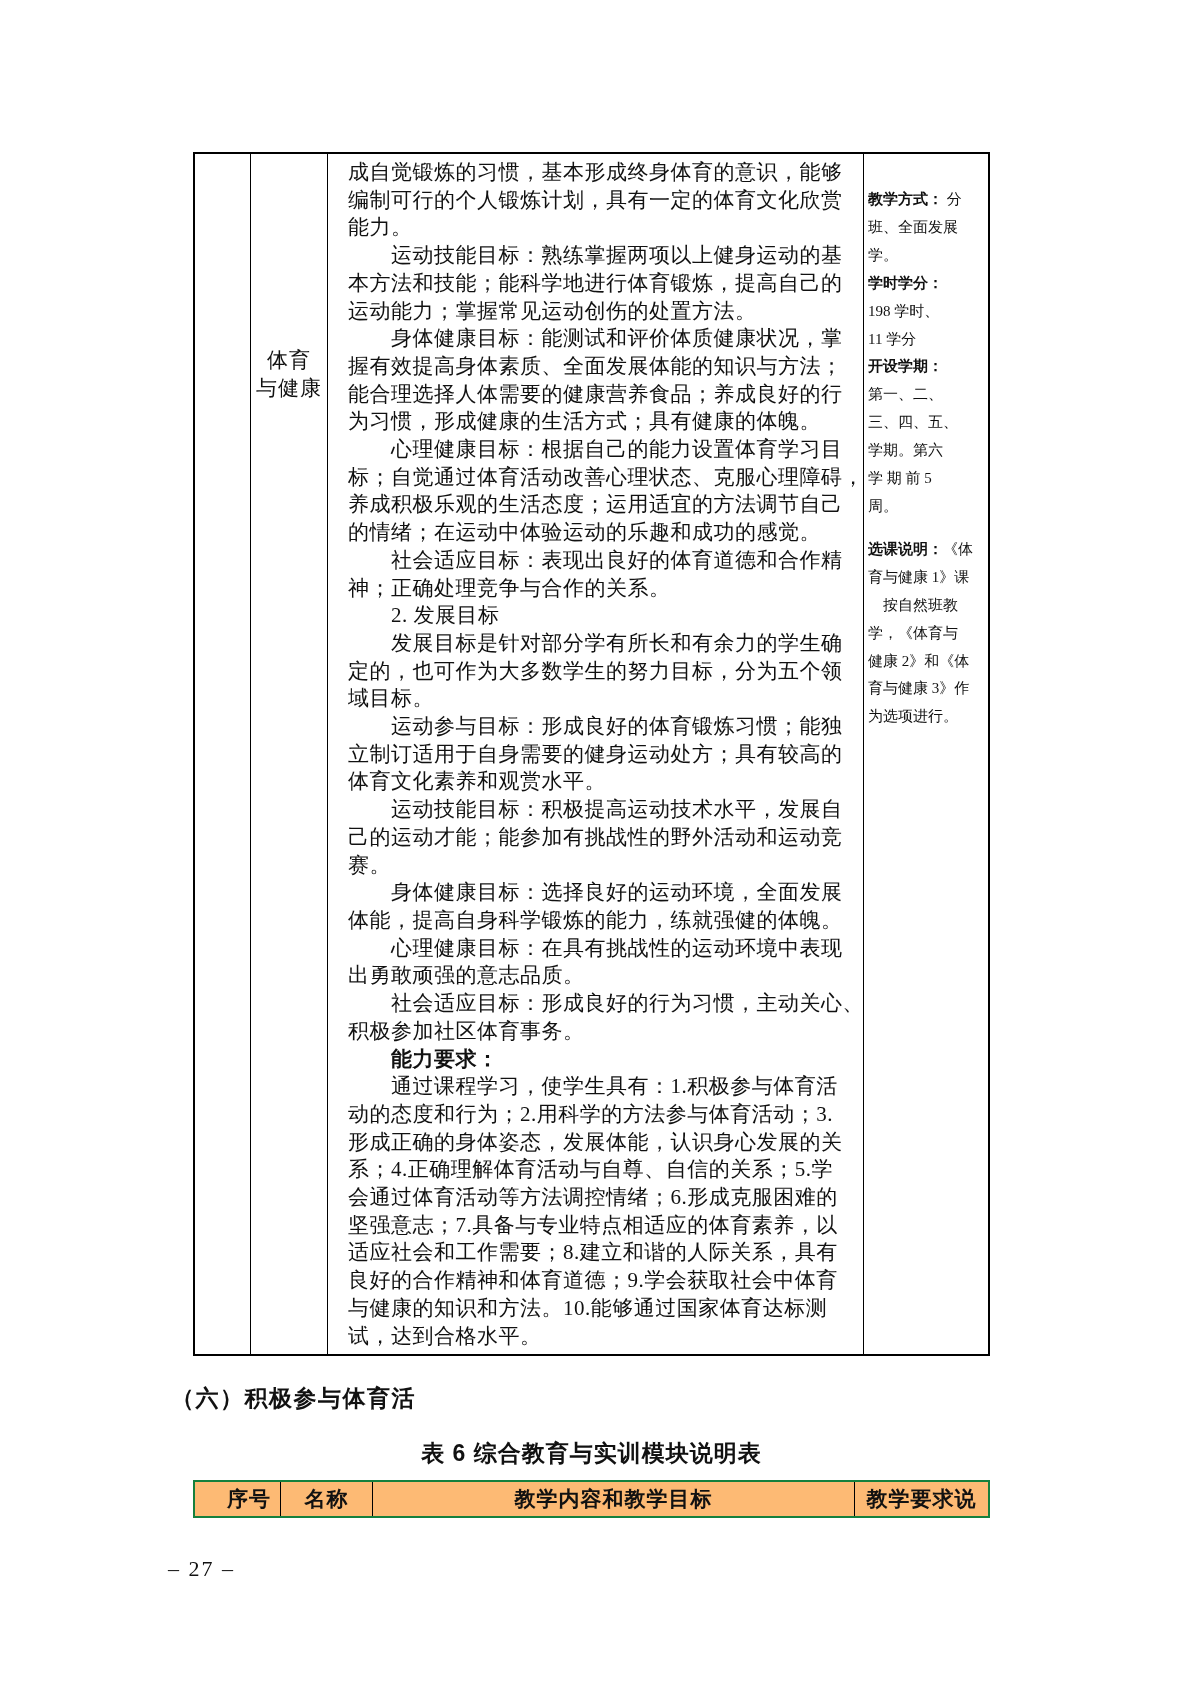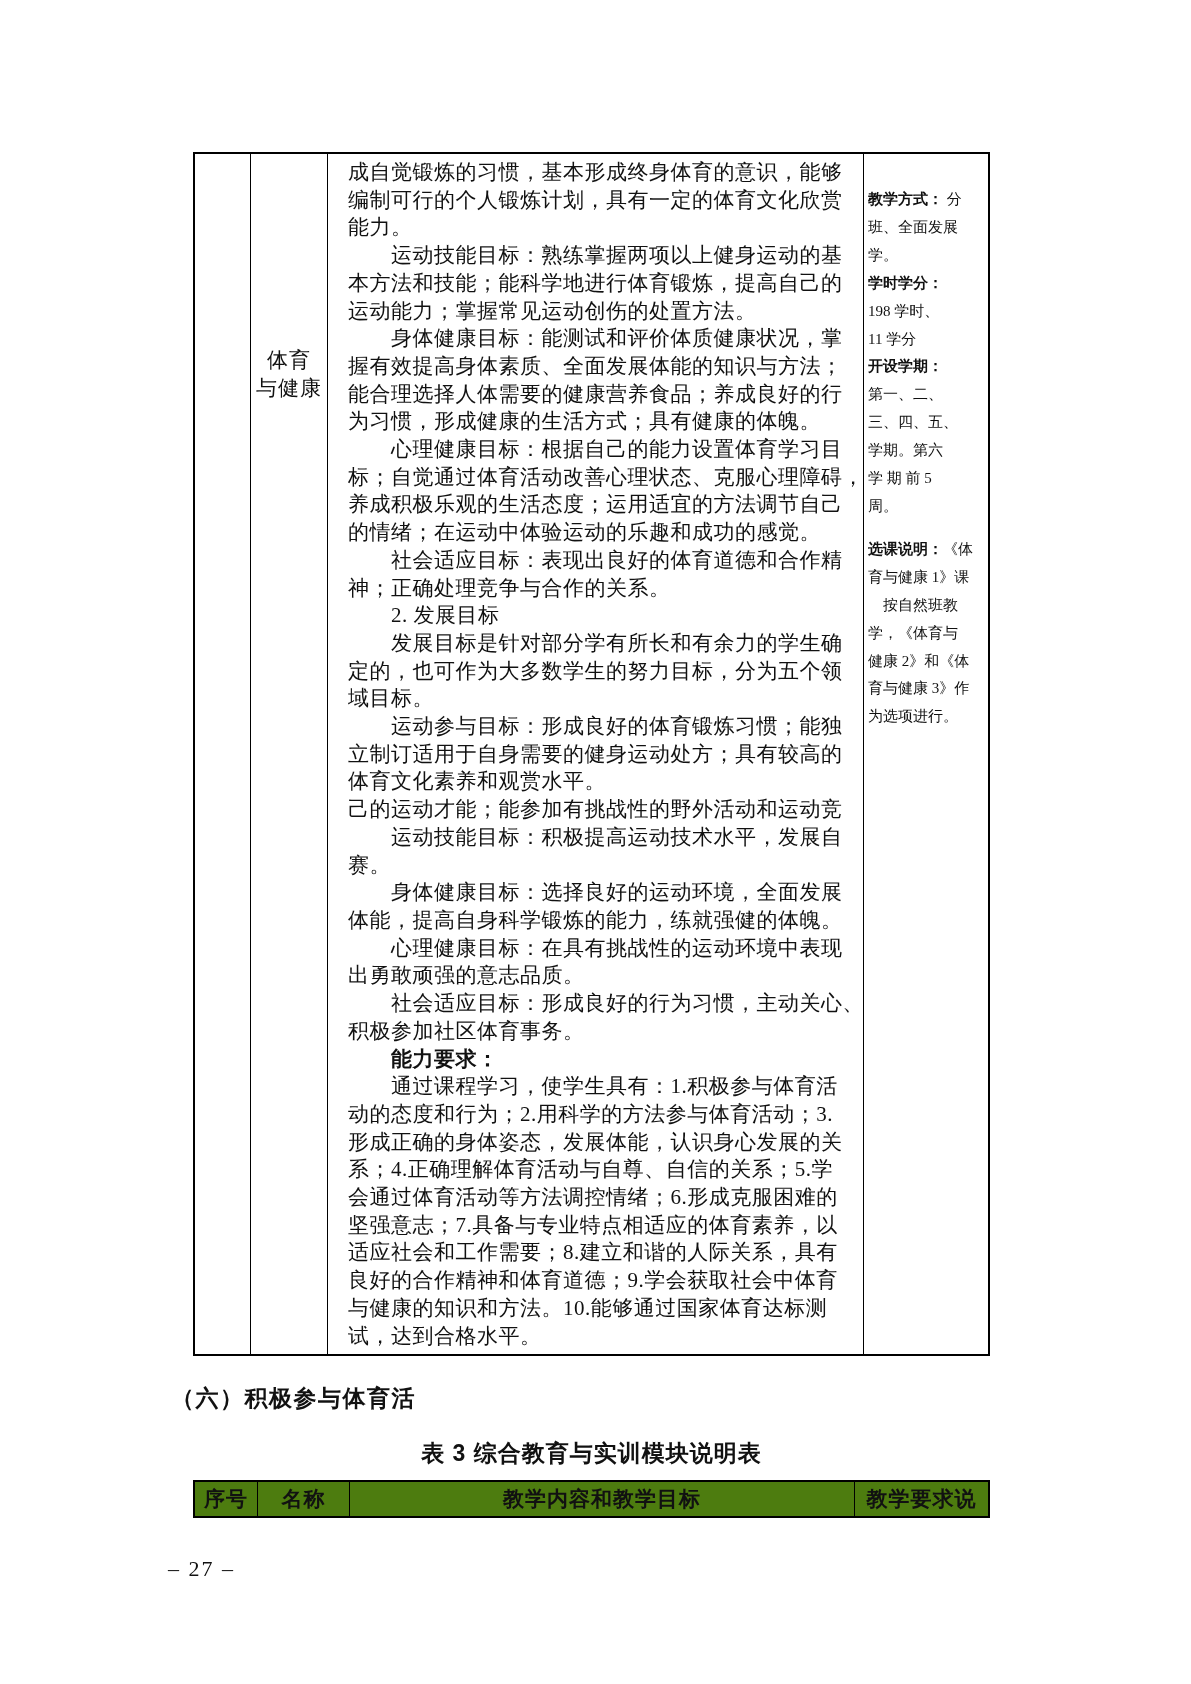--- a/index.html
+++ b/index.html
@@ -21,22 +21,22 @@
   
   .section-heading{position:absolute;left:171px;top:1383px;
        font-family:"Liberation Sans","DejaVu Sans",sans-serif;font-weight:bold;
        font-size:23px;letter-spacing:1.5px;}
   .table-caption{position:absolute;left:193px;top:1438px;width:797px;text-align:center;
        font-family:"Liberation Sans","DejaVu Sans",sans-serif;font-weight:bold;
        font-size:23px;letter-spacing:1px;}
 
   
   .table2{position:absolute;left:193px;top:1480px;width:797px;height:38px;
-          border:2px solid #000000;box-sizing:border-box;display:flex;
-          font-weight:bold;font-size:21px;background:#4d7c0f;}
+          border:2px solid #15803d;box-sizing:border-box;display:flex;
+          font-weight:bold;font-size:21px;background:#fdba74;padding-left:23px;}
   .t2c{box-sizing:border-box;border-right:1px solid #000;display:flex;
        align-items:center;justify-content:center;letter-spacing:1px;overflow:hidden;}
   .t2c1{width:63px;}
   .t2c2{width:92px;}
   .t2c3{flex:1;}
   .t2c4{width:133px;border-right:none;}
 
   .page-number{position:absolute;left:168px;top:1556px;font-size:22px;letter-spacing:2px;}
 </style>
 </head>
@@ -67,22 +67,22 @@
         <div class="tline"><span>的情绪；在运动中体验运动的乐趣和成功的感觉。</span></div>
         <div class="tline"><span>　　社会适应目标：表现出良好的体育道德和合作精</span></div>
         <div class="tline"><span>神；正确处理竞争与合作的关系。</span></div>
         <div class="tline"><span>　　2. 发展目标</span></div>
         <div class="tline"><span>　　发展目标是针对部分学有所长和有余力的学生确</span></div>
         <div class="tline"><span>定的，也可作为大多数学生的努力目标，分为五个领</span></div>
         <div class="tline"><span>域目标。</span></div>
         <div class="tline"><span>　　运动参与目标：形成良好的体育锻炼习惯；能独</span></div>
         <div class="tline"><span>立制订适用于自身需要的健身运动处方；具有较高的</span></div>
         <div class="tline"><span>体育文化素养和观赏水平。</span></div>
+        <div class="tline"><span>　　运动技能目标：积极提高运动技术水平，发展自</span></div>
         <div class="tline"><span>己的运动才能；能参加有挑战性的野外活动和运动竞</span></div>
-        <div class="tline"><span>　　运动技能目标：积极提高运动技术水平，发展自</span></div>
         <div class="tline"><span>赛。</span></div>
         <div class="tline"><span>　　身体健康目标：选择良好的运动环境，全面发展</span></div>
         <div class="tline"><span>体能，提高自身科学锻炼的能力，练就强健的体魄。</span></div>
         <div class="tline"><span>　　心理健康目标：在具有挑战性的运动环境中表现</span></div>
         <div class="tline"><span>出勇敢顽强的意志品质。</span></div>
         <div class="tline"><span>　　社会适应目标：形成良好的行为习惯，主动关心、</span></div>
         <div class="tline"><span>积极参加社区体育事务。</span></div>
         <div class="tline"><span class="b">　　能力要求：</span></div>
         <div class="tline"><span>　　通过课程学习，使学生具有：1.积极参与体育活</span></div>
         <div class="tline"><span>动的态度和行为；2.用科学的方法参与体育活动；3.</span></div>
@@ -114,21 +114,21 @@
         <div class="tline"><span>　按自然班教</span></div>
         <div class="tline"><span>学，《体育与</span></div>
         <div class="tline"><span>健康 2》和《体</span></div>
         <div class="tline"><span>育与健康 3》作</span></div>
         <div class="tline"><span>为选项进行。</span></div>
       </div>
   </div>
 
   <div class="section-heading">（六）积极参与体育活</div>
 
-  <div class="table-caption">表 3 综合教育与实训模块说明表</div>
+  <div class="table-caption">表 6 综合教育与实训模块说明表</div>
 
   <div class="table2">
     <div class="t2c t2c1">序号</div>
     <div class="t2c t2c2">名称</div>
     <div class="t2c t2c3">教学内容和教学目标</div>
     <div class="t2c t2c4">教学要求说</div>
   </div>
 
   <div class="page-number">– 27 –</div>
 

